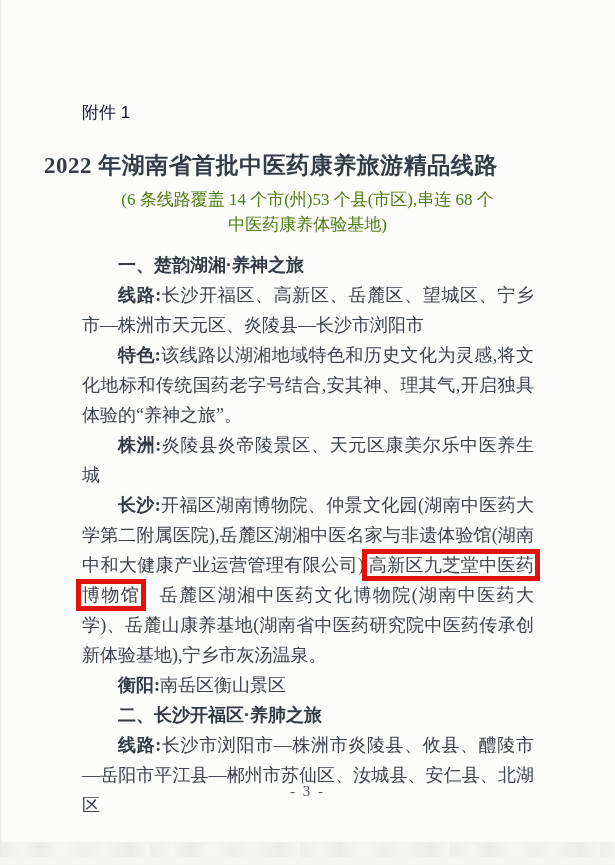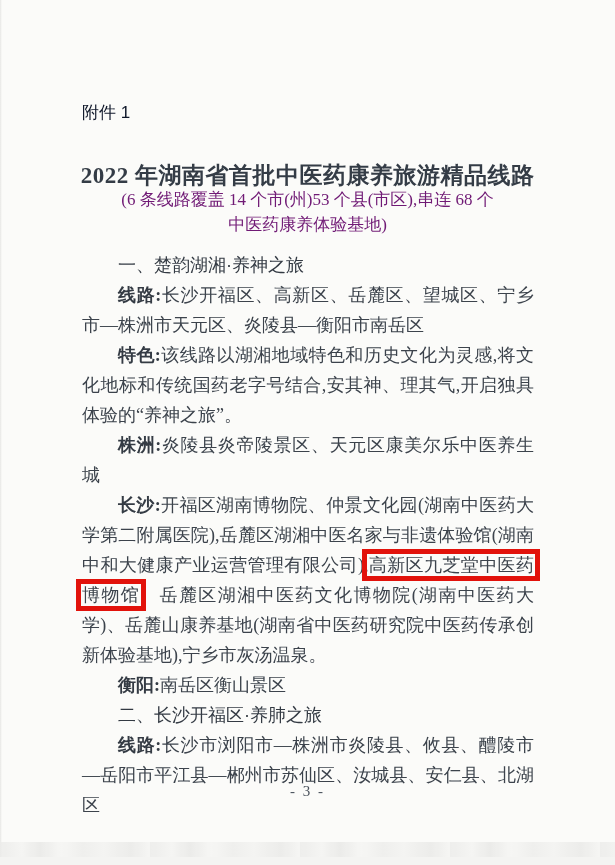--- a/index.html
+++ b/index.html
@@ -53,52 +53,52 @@
     top: 101px;
     font-family: "Liberation Sans", "DejaVu Sans", sans-serif;
     font-size: 17px;
     color: #0f172a;
   }
   .title {
     position: absolute;
     left: 40px;
     right: 40px;
     top: 146px;
-    margin: 14px;
-    text-align: center;
+    margin: 4px;
+    text-align: left;
     font-size: 23px;
     font-weight: bold;
     color: #343c46;
     letter-spacing: 0.5px;
   }
   .subtitle {
     position: absolute;
     left: 60px;
     right: 60px;
     top: 187px;
     text-align: center;
     font-size: 17px;
     line-height: 25px;
-    color: #701a75;
+    color: #4d7c0f;
   }
   .content {
     position: absolute;
     left: 82px;
     top: 250px;
     width: 452px;
     font-size: 18px;
     line-height: 30px;
     text-align: justify;
   }
   .content h2 {
     margin: 0;
     font-family: "Liberation Sans", "DejaVu Sans", sans-serif;
     font-size: 18px;
     line-height: 30px;
-    font-weight: normal;
+    font-weight: bold;
     text-indent: 2em;
     color: #333a43;
     text-align: left;
   }
   .content p {
     margin: 0;
     text-indent: 2em;
   }
   .content p b {
     font-weight: bold;
@@ -132,21 +132,21 @@
   <div class="subtitle">
     <div>(6 条线路覆盖 14 个市(州)53 个县(市区),串连 68 个</div>
     <div>中医药康养体验基地)</div>
   </div>
 
   <div class="content">
 
     <h2>一、楚韵湖湘·养神之旅</h2>
 
     <p>
-      <b>线路:</b><span>长沙开福区、高新区、岳麓区、望城区、宁乡市—株洲市天元区、炎陵县—衡阳市南岳区</span>
+      <b>线路:</b><span>长沙开福区、高新区、岳麓区、望城区、宁乡市—株洲市天元区、炎陵县—长沙市浏阳市</span>
     </p>
 
     <p>
       <b>特色:</b><span>该线路以湖湘地域特色和历史文化为灵感,将文化地标和传统国药老字号结合,安其神、理其气,开启独具体验的“养神之旅”。</span>
     </p>
 
 
     <p>
       <b>株洲:</b><span>炎陵县炎帝陵景区、天元区康美尔乐中医养生城</span>
     </p>

